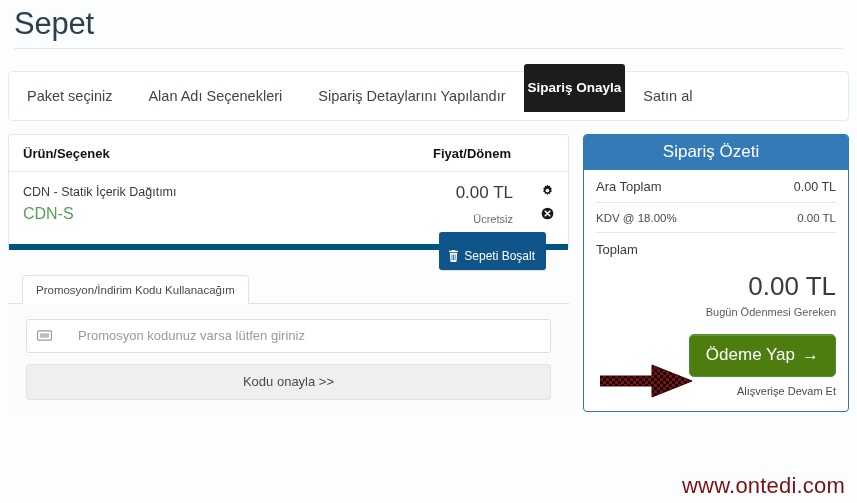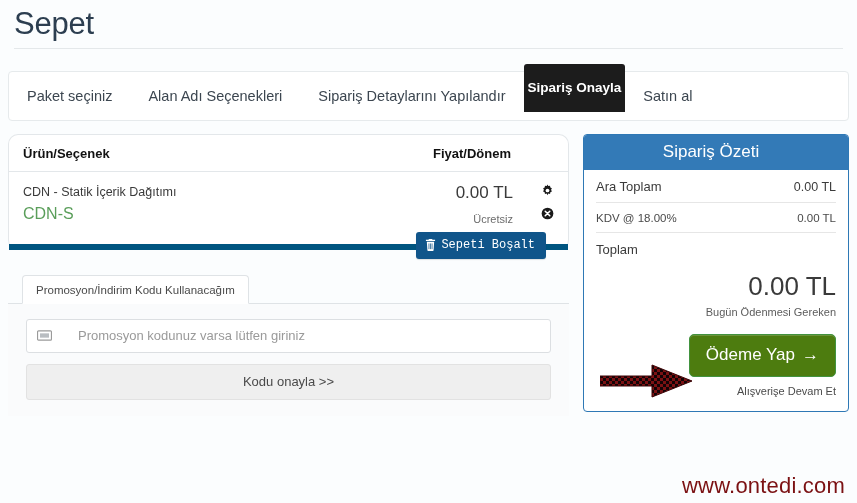--- a/index.html
+++ b/index.html
@@ -75,21 +75,21 @@
     gap: 14px;
     align-items: flex-start;
   }
   .col-left { width: 561px; flex: 0 0 561px; }
   .col-right { width: 266px; flex: 0 0 266px; }
 
   
   .cart-panel {
     background: #fff;
     border: 1px solid #e3e7ea;
-    border-radius: 10px;
+    border-radius: 3px;
     border-bottom: 0;
   }
   table.cart {
     width: 100%;
     border-collapse: collapse;
   }
   table.cart th {
     text-align: left;
     font-size: 13px;
     font-weight: 700;
@@ -152,28 +152,28 @@
     position: relative;
     height: 0;
   }
   .empty-cart-btn {
     position: absolute;
     right: 23px;
     top: -18px;
     background: #10558a;
     color: #fff;
     font-size: 12px;
-    padding: 6px 11px 7px 9px;
+    padding: 17px 11px 7px 9px;
     border-radius: 3px;
     border: none;
     cursor: pointer;
     display: inline-flex;
     align-items: center;
     gap: 5px;
-    font-family: Liberation Mono, monospace;
+    font-family: Liberation Sans, sans-serif;
     box-shadow: 0 1px 1px rgba(0,0,0,.12);
   }
   .trash-ico { width: 11px; height: 12px; display: block; }
 
   
   .promo-wrap {
     margin-top: 25px;
     padding-left: 14px;
     position: relative;
   }

